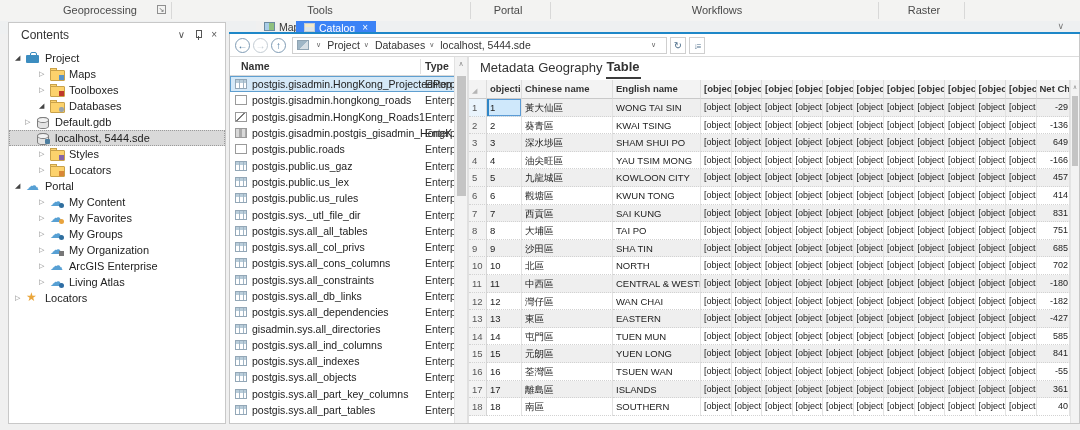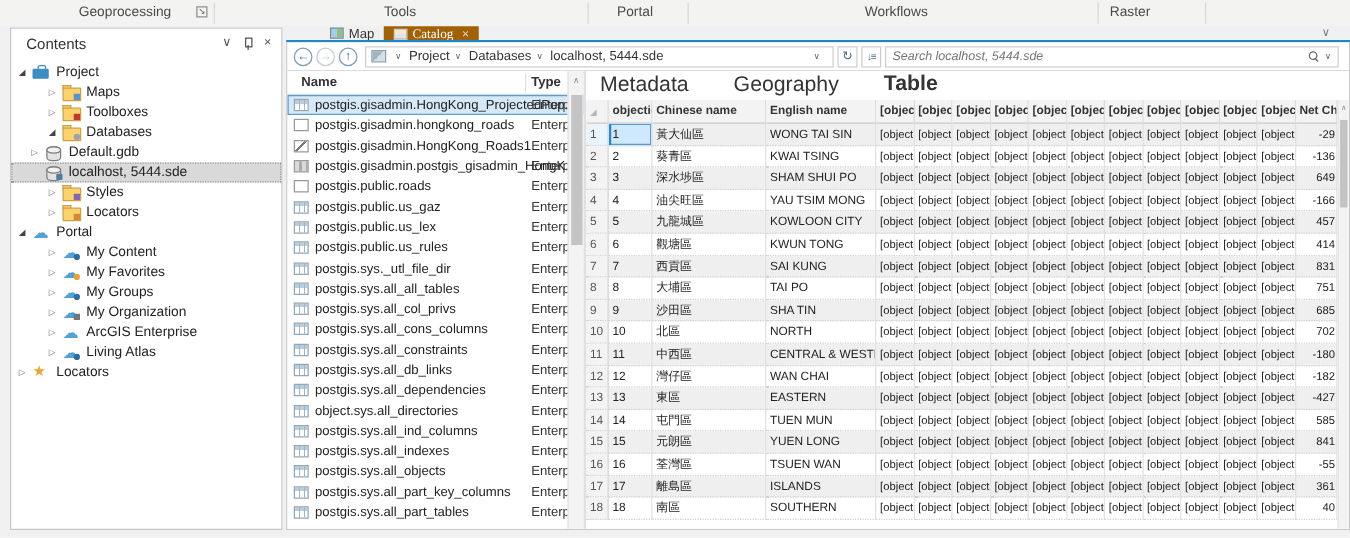--- a/index.html
+++ b/index.html
@@ -12,21 +12,21 @@
   .rg-label { position:absolute; top:4px; font-size:11px; color:#4a4a4a; transform:translateX(-50%); white-space:nowrap; }
   .rg-div { position:absolute; top:2px; width:1px; height:17px; background:#d8d8d8; }
   .launcher { position:absolute; left:157px; top:5px; width:9px; height:9px; border:1px solid #8f8f8f; font-size:7px; line-height:7px; text-align:center; color:#666; }
   .ribbonstrip2 { position:absolute; left:0; top:21px; width:1080px; height:13px; background:#eef0f1; }
   .ribbon-collapse { position:absolute; right:16px; top:21px; font-size:9px; color:#777; line-height:11px; }
 
   
   .tabline { position:absolute; left:229px; top:32px; width:851px; height:2px; background:#1e87c8; }
   .vtab { position:absolute; top:21px; height:11px; display:flex; align-items:center; gap:4px; font-size:10.5px; padding:0 8px; }
   .vtab.map { left:256px; color:#333; background:#f0f0f0; }
-  .vtab.catalog { left:307px; color:#fff; background:#a16207; height:13px; top:21px;font-family:Liberation Serif, serif; }
+  .vtab.catalog { left:296px; color:#fff; background:#3b82f6; height:13px; top:21px; }
   .map-ic { width:11px; height:9px; background:linear-gradient(90deg,#a9cdе8 0 50%,#8fc07f 50%); background:linear-gradient(90deg,#a9cde8 0 50%,#8fc07f 50%); border:1px solid #6b8aa0; }
   .cat-ic { width:11px; height:9px; background:linear-gradient(180deg,#f4e9c8 0 3px,#dfe5ea 3px); border:1px solid #c7cdd2; }
   .vtab .x { font-size:10px; margin-left:3px; }
 
   
   .contents { position:absolute; left:8px; top:22px; width:218px; height:402px; background:#fff; border:1px solid #c8c8c8; }
   .c-head { height:24px; display:flex; align-items:center; padding:0 8px 0 12px; }
   .c-title { font-size:12px; color:#333; flex:1; }
   .c-ic { color:#555; font-size:10px; margin-left:9px; line-height:10px; }
   .pin { display:inline-block; width:8px; height:10px; position:relative; margin-left:9px; }
@@ -95,21 +95,21 @@
   .li[data-icon="raster"] { border-color:#9a9a9a; background-image:repeating-linear-gradient(90deg,#d9d9d9 0 3px,#ababab 3px 6px),repeating-linear-gradient(0deg,rgba(0,0,0,0) 0 3px,rgba(0,0,0,.12) 3px 6px); }
   .lname { flex:1; white-space:nowrap; overflow:hidden; }
   .ltype { position:absolute; left:195px; width:53px; white-space:nowrap; overflow:hidden; color:#333; }
   .lscroll { position:absolute; left:224px; top:0; width:13px; bottom:0; background:#f3f3f3; border-left:1px solid #e2e2e2; }
   .lscroll .arr { display:block; text-align:center; font-size:7px; color:#888; padding-top:3px; }
   .lscroll .thumb { position:absolute; left:2px; top:19px; width:9px; height:120px; background:#c4c4c4; }
   .splitter { position:absolute; left:237px; top:23px; width:2px; bottom:0; background:#e0e0e0; }
 
   
   .preview { position:absolute; left:239px; top:23px; right:0; bottom:0; background:#fff; }
-  .ptabs { height:21px; display:flex; align-items:center; padding-left:10px; gap:34px; font-size:17px; color:#333; }
+  .ptabs { height:21px; display:flex; align-items:center; padding-left:10px; gap:2px; font-size:13px; color:#333; }
   .ptab { padding:3px 1px; }
   .ptab[data-state="active"] { font-weight:bold; border-bottom:2px solid #3c3c3c; }
   .ptable { position:absolute; left:0; top:23px; right:9px; bottom:0; overflow:hidden; font-size:9.5px; }
   .tgrid { display:grid; grid-template-columns:18px 35px 91px 88px repeat(11,30.5px) minmax(0,1fr); }
   .th { background:#f3f3f3; border-bottom:1px solid #c9c9c9; border-right:1px solid #dcdcdc; font-weight:bold; color:#333; height:19px; line-height:18px; padding-left:3px; white-space:nowrap; overflow:hidden; }
   .corner { position:relative; }
   .corner::after { content:"◢"; position:absolute; left:3px; top:2px; font-size:7px; color:#b5b5b5; }
   .trow { display:grid; grid-template-columns:18px 35px 91px 88px repeat(11,30.5px) minmax(0,1fr); }
   .tbody > .trow:nth-child(odd) { background:#efefef; }
   .td { height:17.6px; line-height:17px; border-right:1px solid #e2e2e2; border-bottom:1px dotted #d2d2d2; padding-left:3px; white-space:nowrap; overflow:hidden; color:#222; }
@@ -131,21 +131,21 @@
   <div class="ribbon">
     <span class="rg-label" style="left:100px">Geoprocessing</span>
     <span class="launcher">↘</span>
     <div class="rg-div" style="left:171px"></div>
     <span class="rg-label" style="left:320px">Tools</span>
     <div class="rg-div" style="left:470px"></div>
     <span class="rg-label" style="left:508px">Portal</span>
     <div class="rg-div" style="left:550px"></div>
     <span class="rg-label" style="left:717px">Workflows</span>
     <div class="rg-div" style="left:878px"></div>
-    <span class="rg-label" style="left:904px">Raster</span>
+    <span class="rg-label" style="left:924px">Raster</span>
     <div class="rg-div" style="left:964px"></div>
   </div>
   <div class="ribbonstrip2"></div>
   <span class="ribbon-collapse">∨</span>
 
   <div class="vtab map">
     <span class="map-ic"></span>
     <span>Map</span>
   </div>
   <div class="vtab catalog">
@@ -307,25 +307,20 @@
         <span class="chev">∨</span>
         <span class="crumb">Project</span>
         <span class="chev">∨</span>
         <span class="crumb">Databases</span>
         <span class="chev">∨</span>
         <span class="crumb">localhost, 5444.sde</span>
         <span class="chev cb-end">∨</span>
       </div>
       <span class="sqbtn">↻</span>
       <span class="sqbtn"><span class="sortglyph">↓≡</span></span>
-      <div class="search">
-        <input placeholder="Search localhost, 5444.sde" style="">
-        <span class="mag"></span>
-        <span class="chev" style="margin-right:0">∨</span>
-      </div>
     </div>
 
     <div class="listpane">
       <div class="lhead">
         <span class="hname">Name</span>
         <span class="hdiv"></span>
         <span class="htype">Type</span>
       </div>
       <div class="lrows">
 
@@ -414,21 +409,21 @@
           </div>
 
           <div class="lrow">
             <span class="li" data-icon="table"></span>
             <span class="lname">postgis.sys.all_dependencies</span>
             <span class="ltype">Enterprise</span>
           </div>
 
           <div class="lrow">
             <span class="li" data-icon="table"></span>
-            <span class="lname">object.sys.all_directories</span>
+            <span class="lname">gisadmin.sys.all_directories</span>
             <span class="ltype">Enterprise</span>
           </div>
 
           <div class="lrow">
             <span class="li" data-icon="table"></span>
             <span class="lname">postgis.sys.all_ind_columns</span>
             <span class="ltype">Enterprise</span>
           </div>
 
           <div class="lrow">

